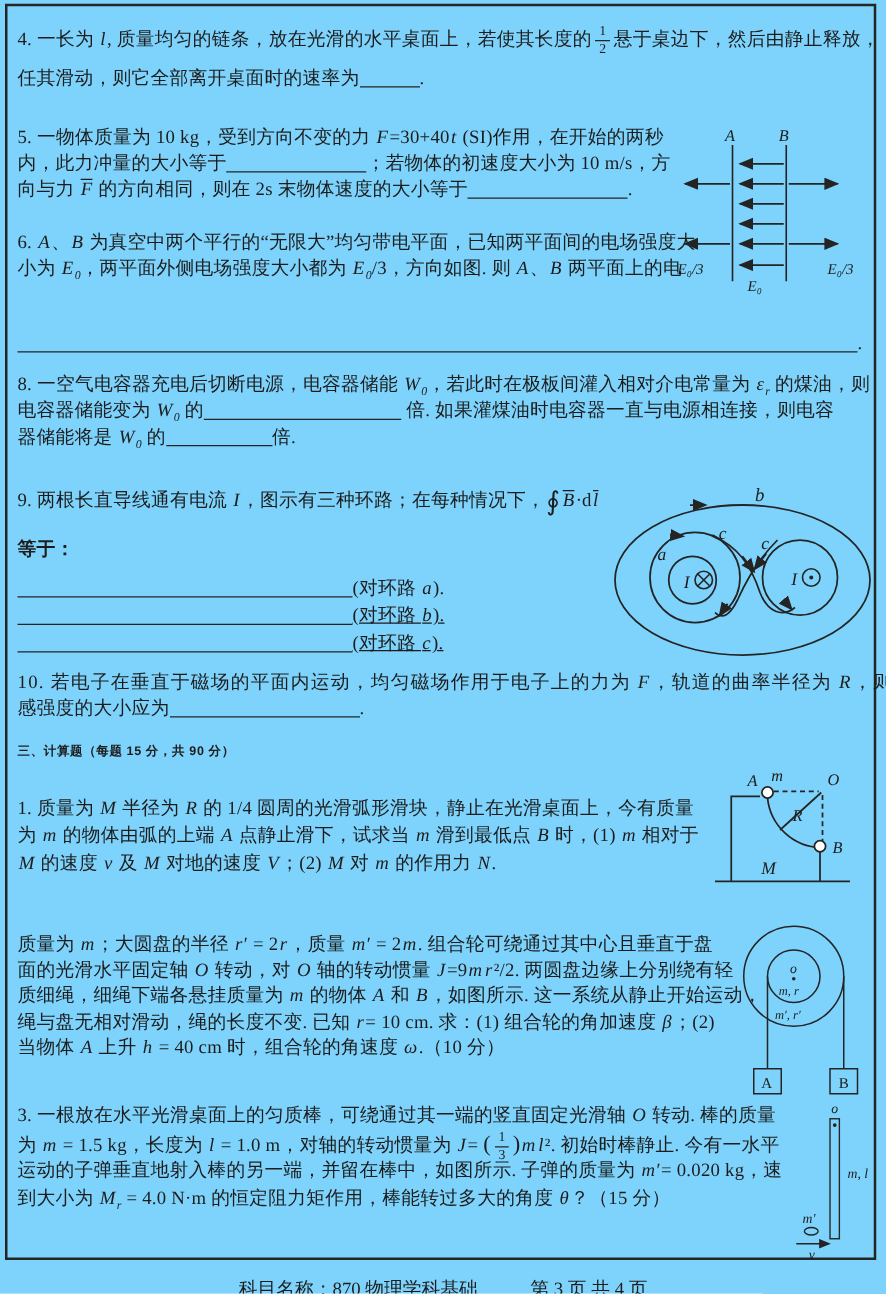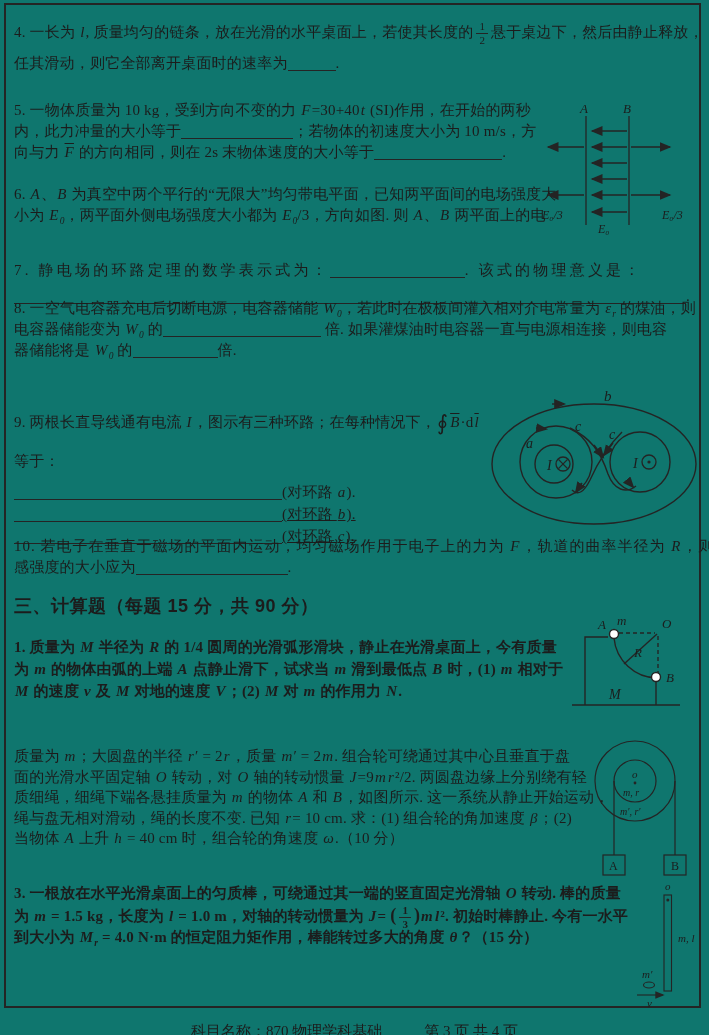--- a/index.html
+++ b/index.html
@@ -1,41 +1,41 @@
 <!DOCTYPE html>
 <html><head>
 <meta charset="utf-8">
 <style>
   html,body{margin:0;padding:0;background:#ffffff;}
-  .page{position:relative;width:709px;height:1035px;background:#0f766e;overflow:hidden;
+  .page{position:relative;width:709px;height:1035px;background:#7dd3fc;overflow:hidden;
         font-family:"Liberation Serif","DejaVu Serif",serif;color:#1c1c1c;}
   .frame{position:absolute;left:4px;top:3px;width:697px;height:1005px;border:2px solid #242424;box-sizing:border-box;}
   .q{position:absolute;left:14px;font-size:15px;letter-spacing:0.2px;}
   .line{height:21px;line-height:21px;white-space:nowrap;}
   .tall{height:42px;line-height:42px;}
-  .lh22{height:22px;line-height:22px;font-weight:bold;}
+  .lh22{height:22px;line-height:22px;}
   .lh20{height:20.5px;line-height:20.5px;}
   .sp{letter-spacing:3.2px;}
   .sp1{letter-spacing:1px;}
-  .mt16{margin-top:16px;}
+  .mt16{margin-top:16px;font-weight:bold;}
   .mt8{margin-top:10px;}
   .mt1{margin-top:1px;text-decoration:underline;}
   .mt5{margin-top:5px;}
   .seg-i{font-style:italic;padding:0 1px;}
   .seg-sub{font-style:italic;font-size:9.5px;position:relative;top:3.5px;letter-spacing:0;}
   .seg-ovl{font-style:italic;text-decoration:overline;padding:0 1px;}
   .seg-big{font-size:21px;vertical-align:-3px;padding:0 1px;}
   .seg-bigp{font-size:18px;}
   .blank{display:inline-block;height:14px;border-bottom:1.3px solid #242424;margin-bottom:-3px;}
   .frac{display:inline-flex;flex-direction:column;align-items:center;vertical-align:middle;
         font-size:11px;line-height:11px;margin:0 3px;letter-spacing:0;}
   .fnum{border-bottom:1px solid #242424;padding:0 3px 1px;}
   .fden{padding-top:1px;}
   .sec-title{position:absolute;left:14px;font-family:"Liberation Sans","DejaVu Sans",sans-serif;
-             font-weight:bold;font-size:18px;letter-spacing:0.5px;}
+             font-weight:bold;font-size:10px;letter-spacing:0.5px;}
   .dg{position:absolute;}
   .footer{position:absolute;left:0;top:1022px;width:709px;text-align:center;font-size:15px;color:#1c1c1c;}
   .footer .gap{display:inline-block;width:42px;}
   svg text{font-family:"Liberation Serif","DejaVu Serif",serif;fill:#1c1c1c;}
   svg .it{font-style:italic;}
 </style>
 </head>
 <body>
 
 <div class="page">
@@ -83,31 +83,30 @@
       <line x1="87" y1="110" x2="52" y2="110" marker-end="url(#ah6)"></line>
     </g>
     <text class="it" x="40" y="11" font-size="13">A</text>
     <text class="it" x="83" y="11" font-size="13">B</text>
     <text class="it" x="2" y="117" font-size="12">E₀/3</text>
     <text class="it" x="122" y="117" font-size="12">E₀/3</text>
     <text class="it" x="58" y="131" font-size="12">E₀</text>
   </svg>
 
   <div class="q" style="top:260px">
-    <div class="line sp">7. 静电场的环路定理的数学表示式为：<span class="blank" style="width: 135px;"></span>.  该式的物理意义是：</div>
     <div class="line mt5"><span class="blank" style="width: 672px;"></span>.</div>
   </div>
 
   <div class="q" style="top:298px">
     <div class="line">8. 一空气电容器充电后切断电源，电容器储能 <span class="seg-i">W</span><span class="seg-sub">0</span>，若此时在极板间灌入相对介电常量为 <span class="seg-i">ε</span><span class="seg-sub">r</span> 的煤油，则</div>
     <div class="line">电容器储能变为 <span class="seg-i">W</span><span class="seg-sub">0</span> 的<span class="blank" style="width: 158px;"></span> 倍.  如果灌煤油时电容器一直与电源相连接，则电容</div>
     <div class="line">器储能将是 <span class="seg-i">W</span><span class="seg-sub">0</span> 的<span class="blank" style="width: 85px;"></span>倍.</div>
   </div>
 
-  <div class="q" style="top:409px">
+  <div class="q" style="top:388px">
     <div class="line" style="height:26px;line-height:26px">9. 两根长直导线通有电流 <span class="seg-i">I</span>，图示有三种环路；在每种情况下，<span class="seg-big">∮</span><span class="seg-ovl">B</span>·d<span class="seg-ovl">l</span></div>
     <div class="line mt16">等于：</div>
     <div class="line mt8"><span class="blank" style="width: 268px;"></span>(对环路 <span class="seg-i">a</span>).</div>
     <div class="line mt1"><span class="blank" style="width: 268px;"></span>(对环路 <span class="seg-i">b</span>).</div>
     <div class="line mt1"><span class="blank" style="width: 268px;"></span>(对环路 <span class="seg-i">c</span>).</div>
   </div>
 
   <svg class="dg" style="left:482px;top:388px" width="222" height="142" viewBox="0 0 222 142">
     <defs>
       <marker id="ah9" markerWidth="9" markerHeight="8" refX="7" refY="3.5" orient="auto">
@@ -202,20 +201,21 @@
     <text x="19" y="135" font-size="12">A</text>
     <text x="81" y="135" font-size="12">B</text>
   </svg>
 
   <div class="q" style="top:882px">
     <div class="line lh22">3. 一根放在水平光滑桌面上的匀质棒，可绕通过其一端的竖直固定光滑轴 <span class="seg-i">O</span> 转动. 棒的质量</div>
     <div class="line lh22">为 <span class="seg-i">m</span> = 1.5 kg，长度为 <span class="seg-i">l</span> = 1.0 m，对轴的转动惯量为 <span class="seg-i">J</span>= <span class="seg-bigp">(</span><span class="frac">
           <span class="fnum">1</span>
           <span class="fden">3</span>
         </span><span class="seg-bigp">)</span><span class="seg-i">m</span><span class="seg-i">l</span>². 初始时棒静止. 今有一水平</div>
+    <div class="line lh22">运动的子弹垂直地射入棒的另一端，并留在棒中，如图所示. 子弹的质量为 <span class="seg-i">m</span>′= 0.020 kg，速</div>
     <div class="line lh22">到大小为 <span class="seg-i">M</span><span class="seg-sub">r</span> = 4.0 N·m 的恒定阻力矩作用，棒能转过多大的角度 <span class="seg-i">θ</span>？（15 分）</div>
   </div>
 
   <svg class="dg" style="left:632px;top:878px" width="78" height="130" viewBox="0 0 78 130">
     <defs>
       <marker id="ahv" markerWidth="9" markerHeight="8" refX="7" refY="3.5" orient="auto">
         <path d="M0,0 L8.5,3.5 L0,7 z" fill="#242424"></path>
       </marker>
     </defs>
     <g stroke="#242424" stroke-width="1.1" fill="none">

